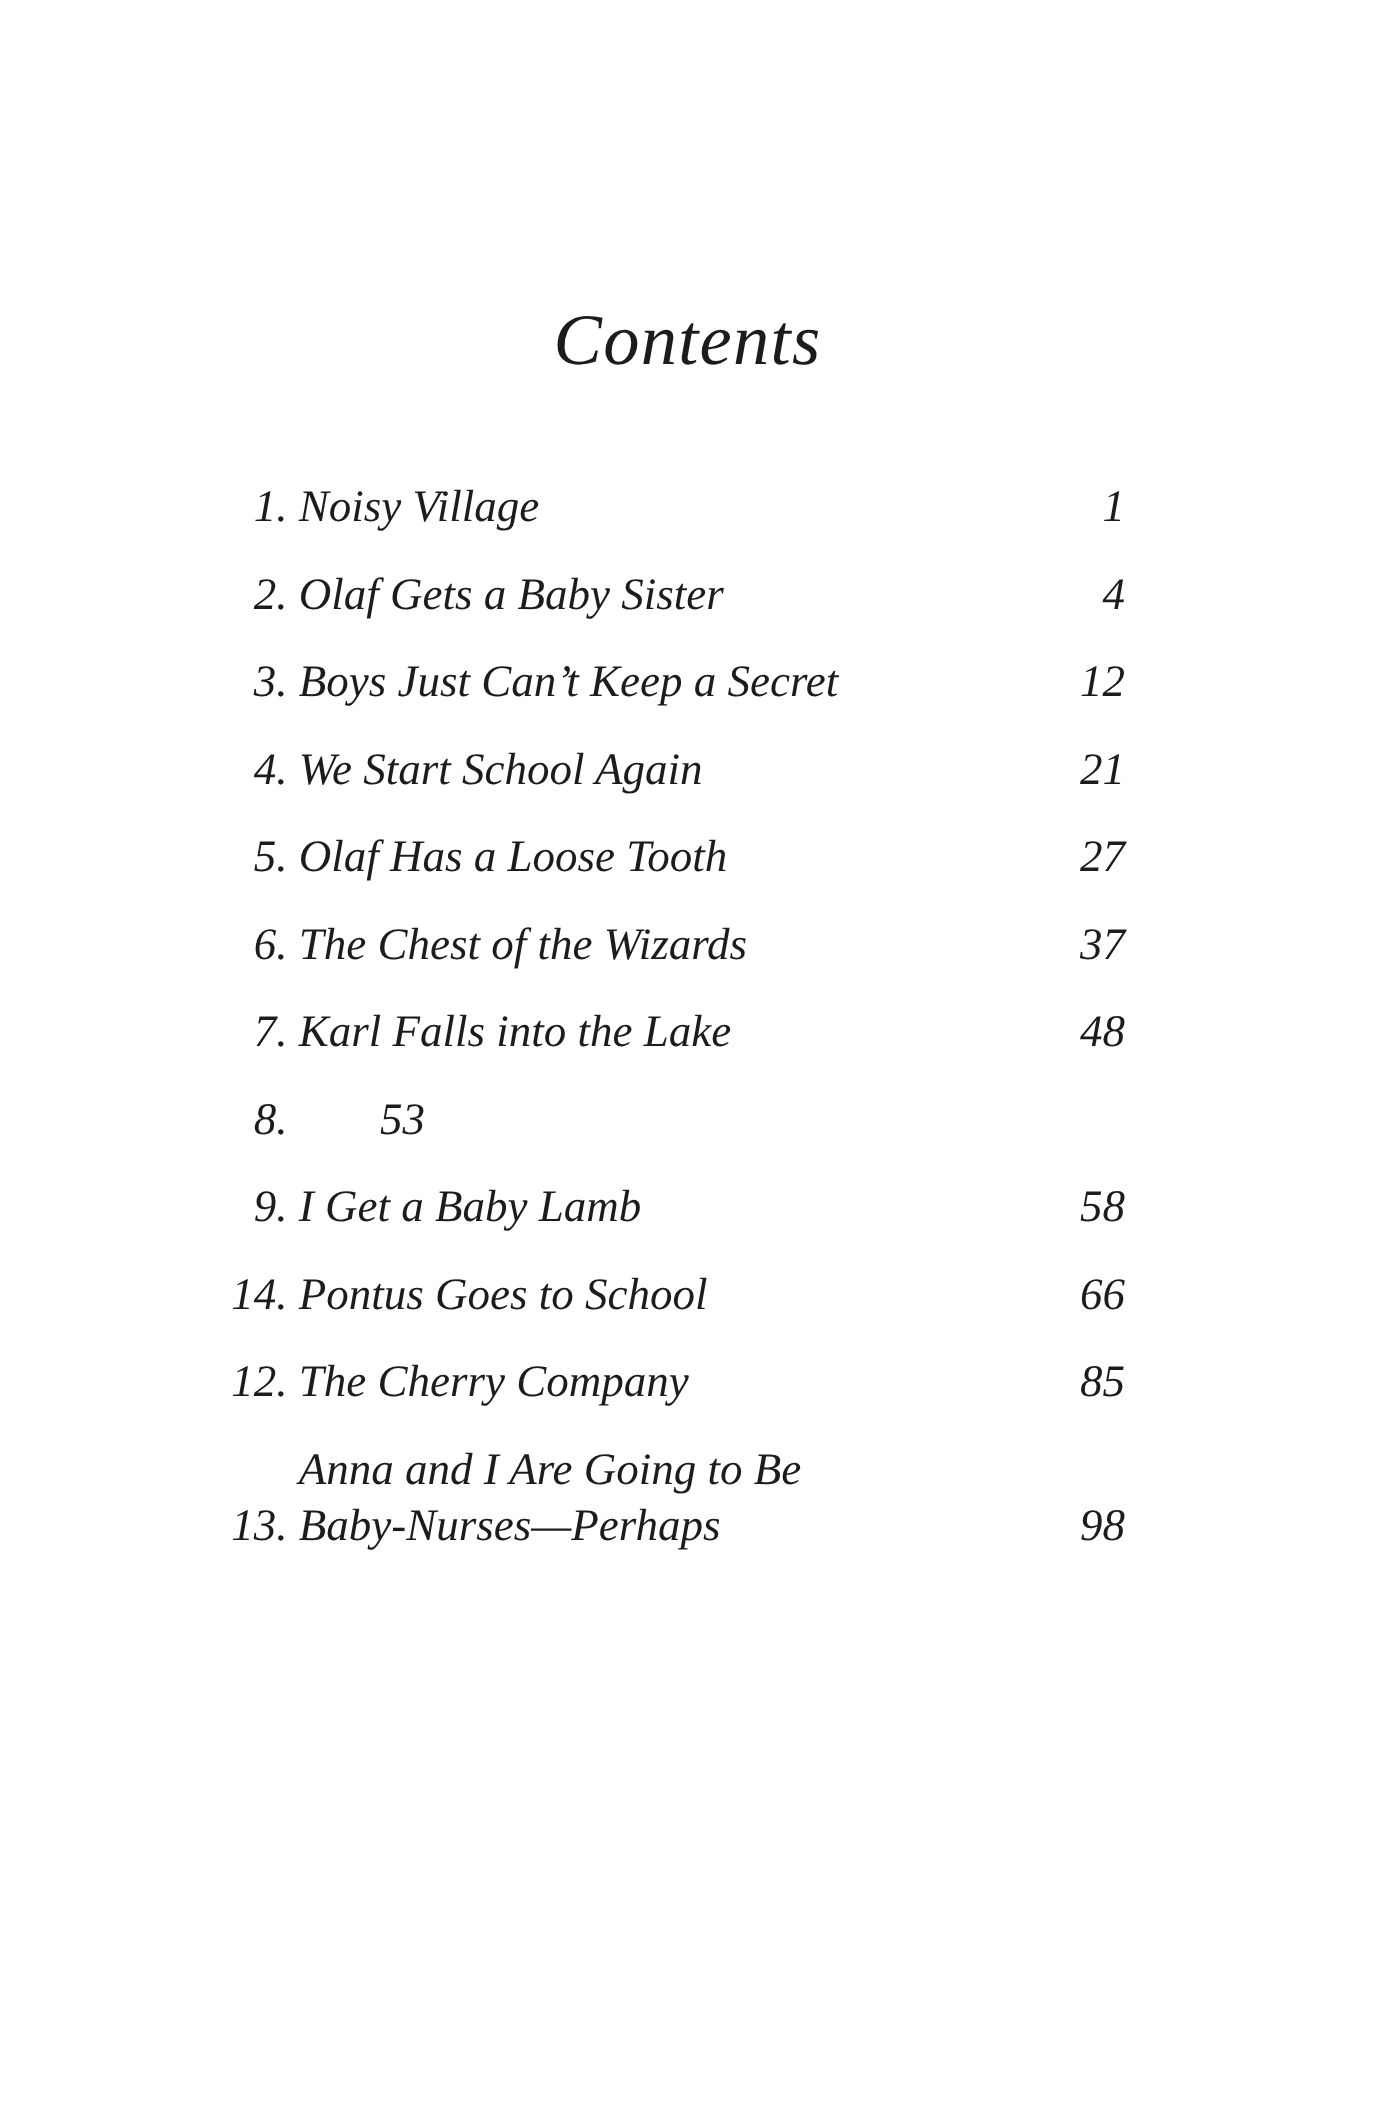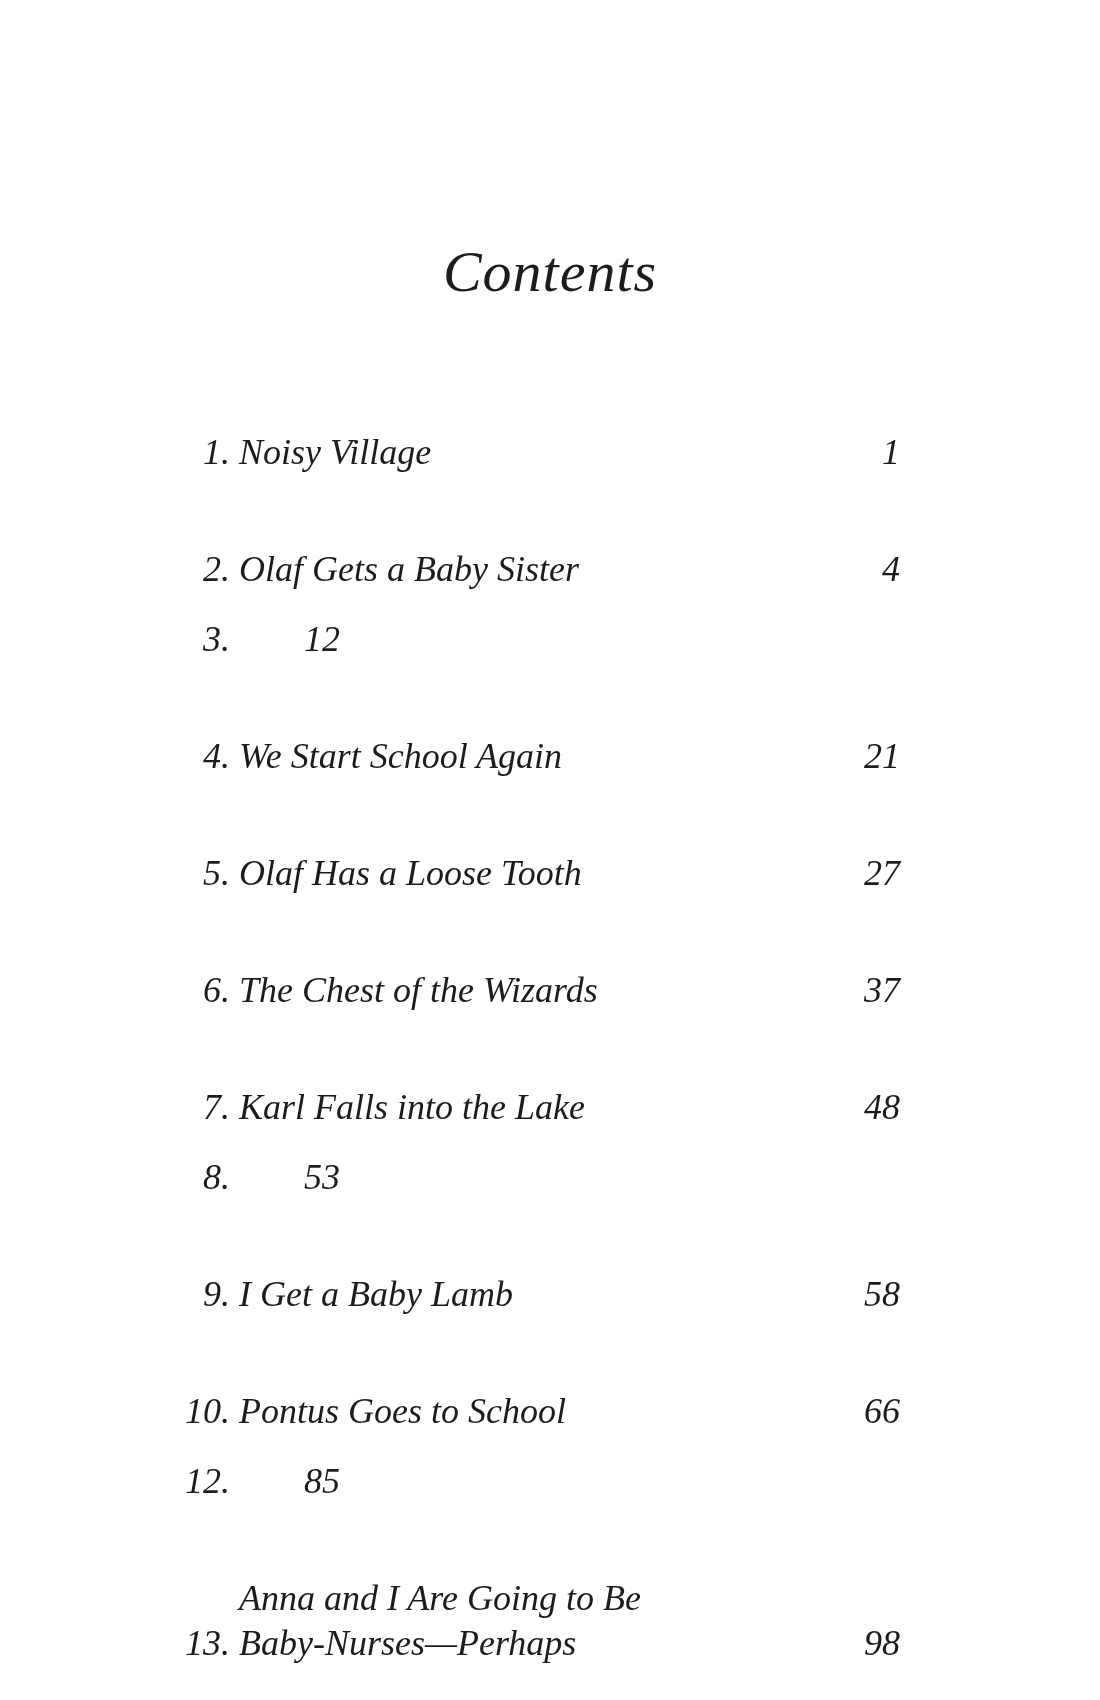--- a/index.html
+++ b/index.html
@@ -45,21 +45,20 @@
   }
   .entry-number {
     flex: 0 0 55px;
     text-align: right;
     white-space: nowrap;
   }
   .entry-title {
     flex: 1 1 auto;
     margin-left: 9px;
     text-align: left;
-    margin-top: 47px;
   }
   .entry-title .line {
     display: block;
   }
   .entry-page {
     flex: 0 0 110px;
     text-align: right;
     white-space: nowrap;
   }
 </style>
@@ -79,20 +78,21 @@
     </div>
 
     <div class="toc-row">
       <span class="entry-number">2.</span>
       <span class="entry-title"><span>Olaf Gets a Baby Sister</span></span>
       <span class="entry-page">4</span>
     </div>
 
     <div class="toc-row">
       <span class="entry-number">3.</span>
+      <span class="entry-title"><span>Boys Just Can’t Keep a Secret</span></span>
       <span class="entry-page">12</span>
     </div>
 
     <div class="toc-row">
       <span class="entry-number">4.</span>
       <span class="entry-title"><span>We Start School Again</span></span>
       <span class="entry-page">21</span>
     </div>
 
     <div class="toc-row">
@@ -118,28 +118,29 @@
       <span class="entry-page">53</span>
     </div>
 
     <div class="toc-row">
       <span class="entry-number">9.</span>
       <span class="entry-title"><span>I Get a Baby Lamb</span></span>
       <span class="entry-page">58</span>
     </div>
 
     <div class="toc-row">
-      <span class="entry-number">10.</span>
+      <span class="entry-number">14.</span>
       <span class="entry-title"><span>Pontus Goes to School</span></span>
       <span class="entry-page">66</span>
     </div>
 
 
     <div class="toc-row">
       <span class="entry-number">12.</span>
+      <span class="entry-title"><span>The Cherry Company</span></span>
       <span class="entry-page">85</span>
     </div>
 
     <div class="toc-row two-line">
       <span class="entry-number">13.</span>
       <span class="entry-title">
         <span class="line">Anna and I Are Going to Be</span>
         <span class="line">Baby-Nurses—Perhaps</span>
       </span>
       <span class="entry-page">98</span>

